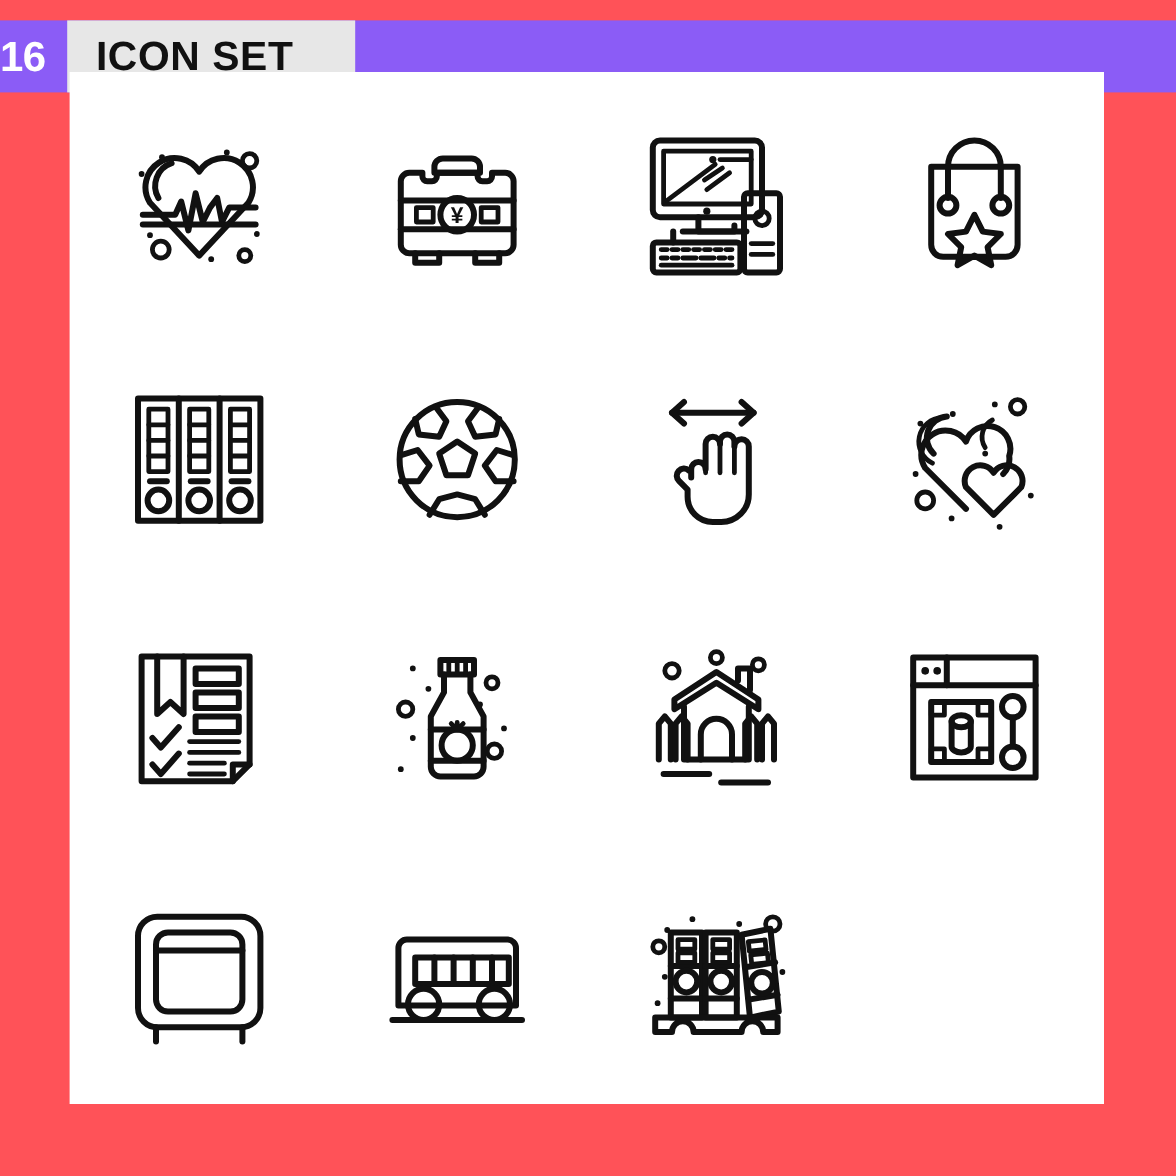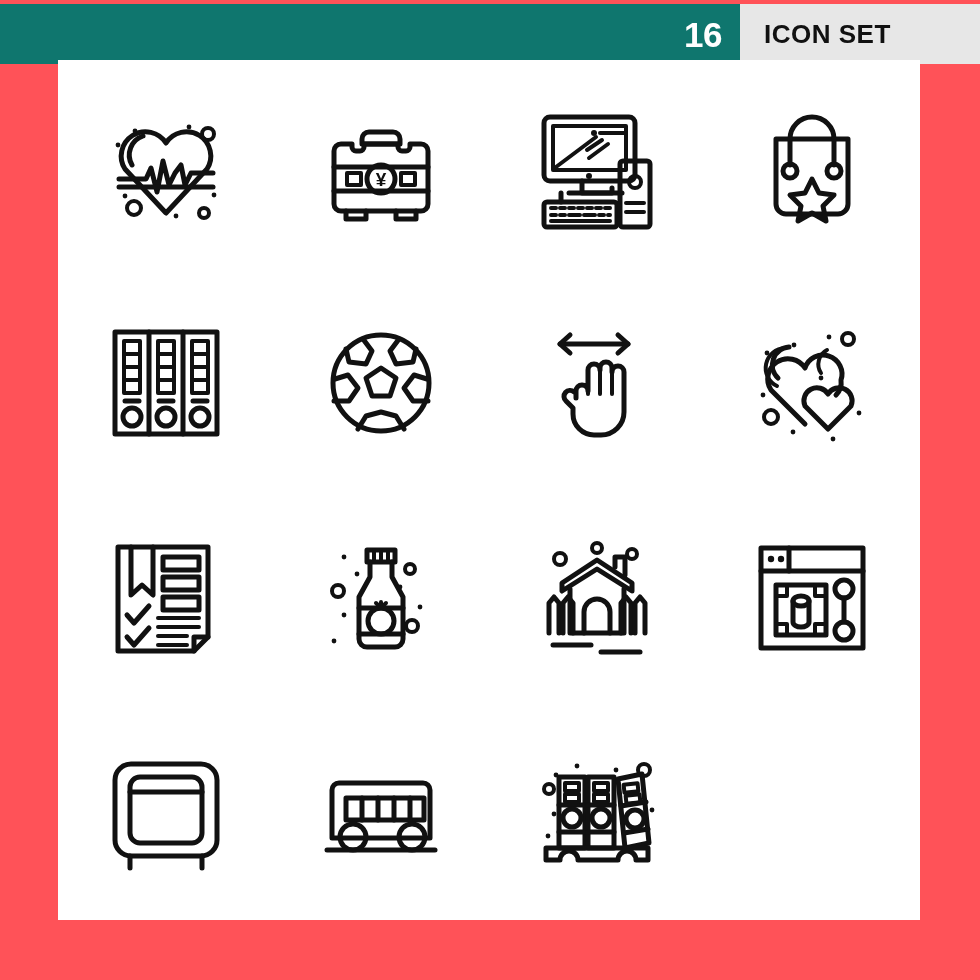--- a/index.html
+++ b/index.html
@@ -8,42 +8,42 @@
     font-family: "Liberation Sans", sans-serif;
     overflow: hidden;
   }
   #page {
     position: relative;
     width: 980px; height: 980px;
     background: #ff5258;
   }
   
   #header {
-    position: absolute; left: 0; top: 4px;
+    position: absolute; left: 0; top: 17px;
     width: 980px; height: 60px;
-    background: #0f766e;
-    display: flex; align-items: stretch; justify-content: flex-end;
+    background: #8b5cf6;
+    display: flex; align-items: stretch; 
   }
   #count-badge {
     display: flex; align-items: center; justify-content: flex-end;
     padding-right: 18px;
     color: #ffffff;
     font-size: 35px; font-weight: bold;
     letter-spacing: -0.5px;
     line-height: 1;
   }
   #title-block {
     background: #e7e7e7;
     display: flex; align-items: center; justify-content: flex-start;
     padding: 0 22px 0 24px;
     min-width: 240px;
   }
   #title-text {
     color: #111111;
-    font-size: 26px; font-weight: bold;
+    font-size: 34px; font-weight: bold;
     letter-spacing: 0.5px;
     line-height: 1;
   }
   
   #canvas {
     position: absolute;
     left: 58px; top: 60px;
     width: 862px; height: 860px;
     background: #ffffff;
   }

